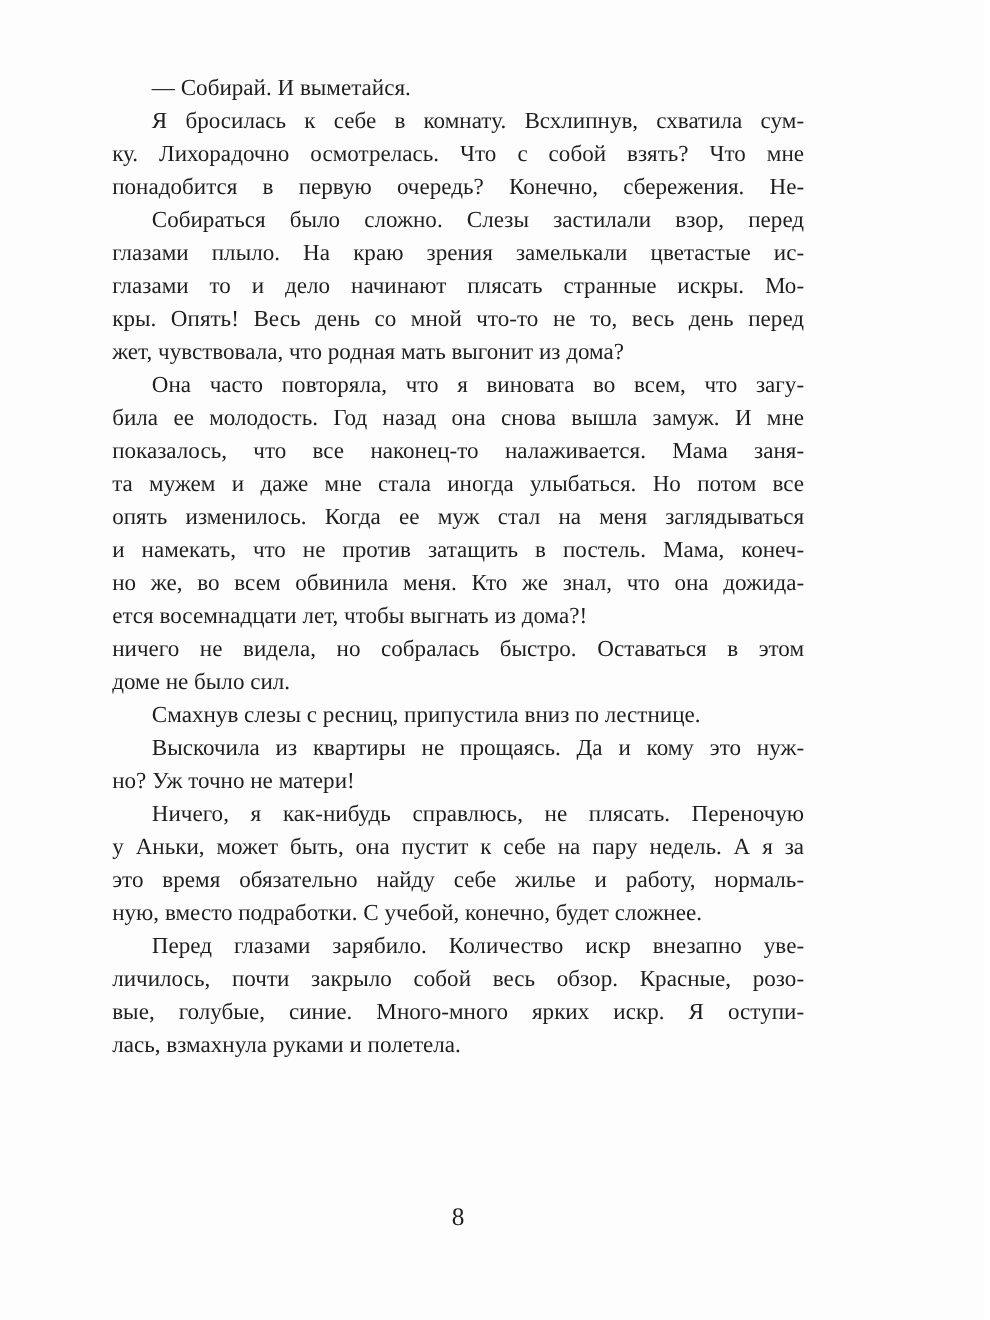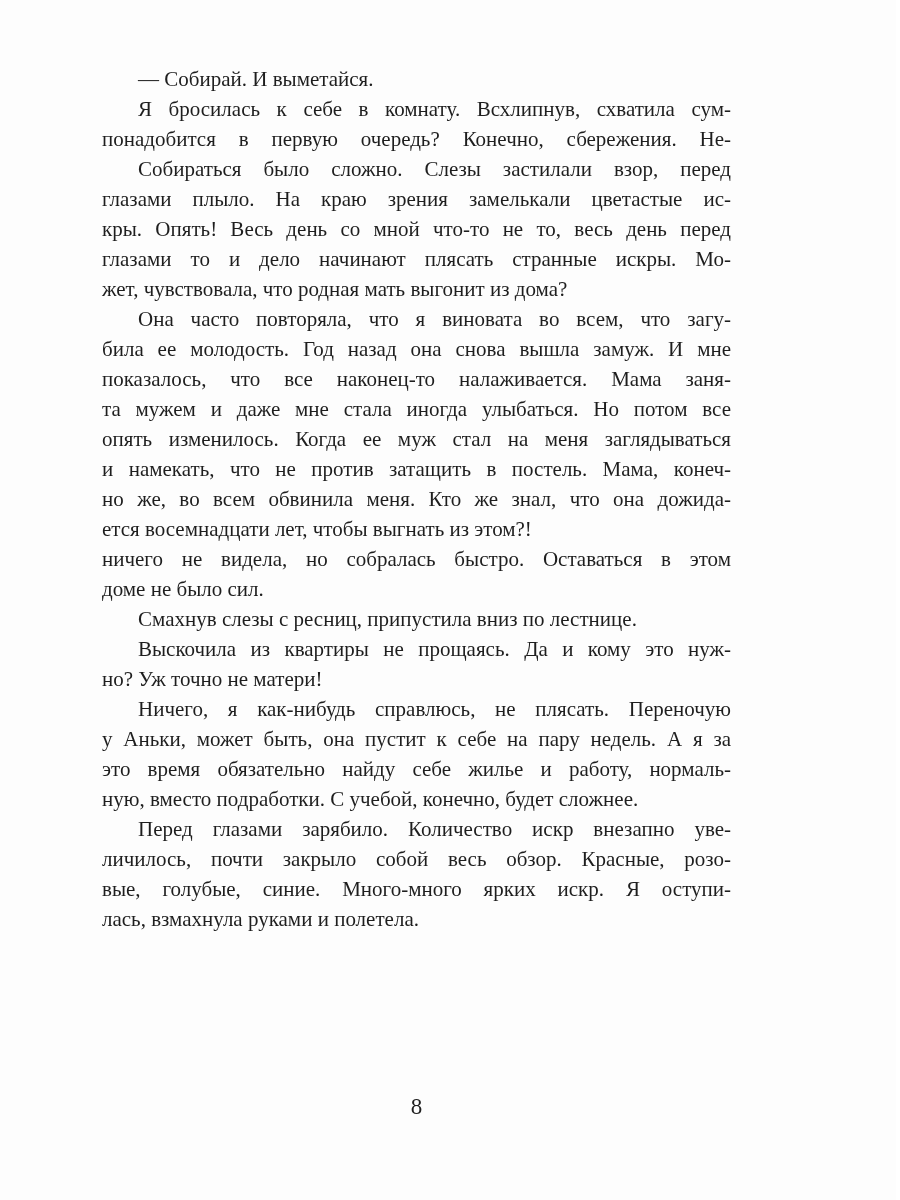--- a/index.html
+++ b/index.html
@@ -57,38 +57,39 @@
 </head>
 <body>
 
 <div class="book-page">
   <div class="text-block">
       <div class="para">
         <div class="text-line first last">— Собирай. И выметайся.</div>
       </div>
       <div class="para">
         <div class="text-line first">Я бросилась к себе в комнату. Всхлипнув, схватила сум-</div>
+        <div class="text-line">ку. Лихорадочно осмотрелась. Что с собой взять? Что мне</div>
         <div class="text-line">понадобится в первую очередь? Конечно, сбережения. Не-</div>
       </div>
       <div class="para">
         <div class="text-line first">Собираться было сложно. Слезы застилали взор, перед</div>
         <div class="text-line">глазами плыло. На краю зрения замелькали цветастые ис-</div>
+        <div class="text-line">глазами то и дело начинают плясать странные искры. Мо-</div>
         <div class="text-line">кры. Опять! Весь день со мной что-то не то, весь день перед</div>
-        <div class="text-line">глазами то и дело начинают плясать странные искры. Мо-</div>
         <div class="text-line last">жет, чувствовала, что родная мать выгонит из дома?</div>
       </div>
       <div class="para">
         <div class="text-line first">Она часто повторяла, что я виновата во всем, что загу-</div>
         <div class="text-line">била ее молодость. Год назад она снова вышла замуж. И мне</div>
         <div class="text-line">показалось, что все наконец-то налаживается. Мама заня-</div>
         <div class="text-line">та мужем и даже мне стала иногда улыбаться. Но потом все</div>
         <div class="text-line">опять изменилось. Когда ее муж стал на меня заглядываться</div>
         <div class="text-line">и намекать, что не против затащить в постель. Мама, конеч-</div>
         <div class="text-line">но же, во всем обвинила меня. Кто же знал, что она дожида-</div>
-        <div class="text-line last">ется восемнадцати лет, чтобы выгнать из этом?!</div>
+        <div class="text-line last">ется восемнадцати лет, чтобы выгнать из дома?!</div>
       </div>
       <div class="para">
         <div class="text-line">ничего не видела, но собралась быстро. Оставаться в этом</div>
         <div class="text-line last">доме не было сил.</div>
       </div>
       <div class="para">
         <div class="text-line first last">Смахнув слезы с ресниц, припустила вниз по лестнице.</div>
       </div>
       <div class="para">
         <div class="text-line first">Выскочила из квартиры не прощаясь. Да и кому это нуж-</div>

